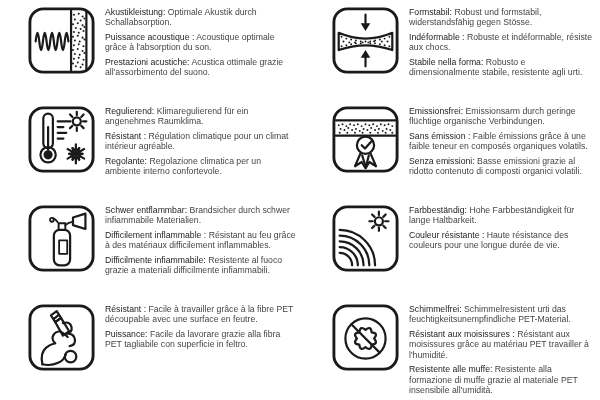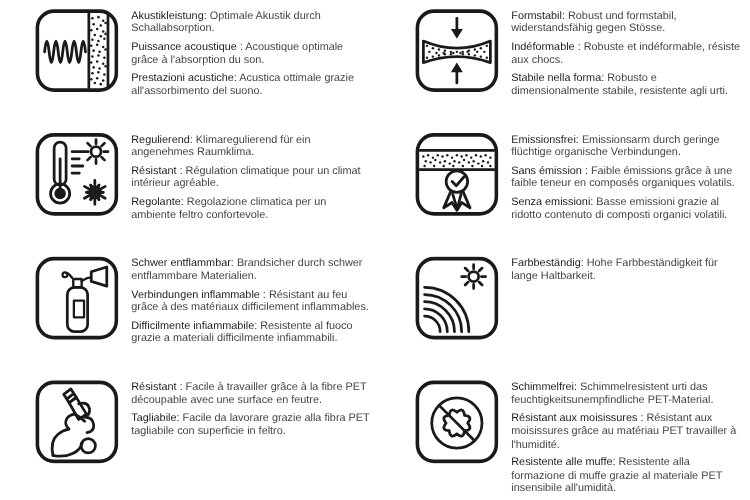--- a/index.html
+++ b/index.html
@@ -163,21 +163,21 @@
               </g>
             <g transform="rotate(120 50 50)">
                 <path d="M50 40 V60 M46.5 44 L50 47.5 L53.5 44 M46.5 56 L50 52.5 L53.5 56"></path>
               </g>
           </g>
         </svg>
       </span>
       <div class="texts">
         <p><strong>Regulierend:</strong> <span>Klimaregulierend für ein angenehmes Raumklima.</span></p>
         <p><strong>Résistant :</strong> <span>Régulation climatique pour un climat intérieur agréable.</span></p>
-        <p><strong>Regolante:</strong> <span>Regolazione climatica per un ambiente feltro confortevole.</span></p>
+        <p><strong>Regolante:</strong> <span>Regolazione climatica per un ambiente interno confortevole.</span></p>
       </div>
     </section>
 
     <section class="cell right">
       <span class="icon">
         <svg viewBox="0 0 70 70">
           <rect class="fr" x="2" y="2" width="66" height="66" rx="14"></rect>
           <path class="st" stroke-width="2" d="M4 15 H66 M4 31 H66"></path>
           <g>
             <circle class="dot" r="1" cx="7" cy="20"></circle>
@@ -242,22 +242,22 @@
             <rect x="32.5" y="37" width="8.5" height="14" stroke-width="1.9"></rect>
             <rect x="32" y="19" width="7" height="7" stroke-width="2"></rect>
             <path d="M31 18 Q28 14 26 14" stroke-width="1.9"></path>
             <circle cx="25" cy="15.5" r="2" stroke-width="1.9"></circle>
             <path d="M39 21 Q44 17 47 18" stroke-width="1.9"></path>
             <path d="M47 13 L60 9 V25 L47 21 Z"></path>
           </g>
         </svg>
       </span>
       <div class="texts">
-        <p><strong>Schwer entflammbar:</strong> <span>Brandsicher durch schwer entflammbare Materialien.</span></p>
-        <p><strong>Verbindungen inflammable :</strong> <span>Résistant au feu grâce à des matériaux difficilement inflammables.</span></p>
+        <p><strong>Schwer entflammbar:</strong> <span>Brandsicher durch schwer infiammabile Materialien.</span></p>
+        <p><strong>Difficilement inflammable :</strong> <span>Résistant au feu grâce à des matériaux difficilement inflammables.</span></p>
         <p><strong>Difficilmente infiammabile:</strong> <span>Resistente al fuoco grazie a materiali difficilmente infiammabili.</span></p>
       </div>
     </section>
 
     <section class="cell right">
       <span class="icon">
         <svg viewBox="0 0 70 70">
           <rect class="fr" x="2" y="2" width="66" height="66" rx="14"></rect>
           <g class="st" stroke-width="2.3">
             <path d="M8 50 A13 13 0 0 1 21 63"></path>
@@ -267,40 +267,41 @@
             <path d="M8 26 A37 37 0 0 1 45 63"></path>
           </g>
           <g class="st" stroke-width="1.9">
             <circle cx="49" cy="17" r="4.2"></circle>
             <path d="M55.5 17 H59 M42.5 17 H39 M49 10.5 V7 M49 23.5 V27 M53.6 12.4 L56.1 9.9 M44.4 21.6 L41.9 24.1 M53.6 21.6 L56.1 24.1 M44.4 12.4 L41.9 9.9"></path>
           </g>
         </svg>
       </span>
       <div class="texts">
         <p><strong>Farbbeständig:</strong> <span>Hohe Farbbeständigkeit für lange Haltbarkeit.</span></p>
+        <p><strong>Couleur résistante :</strong> <span>Haute résistance des couleurs pour une longue durée de vie.</span></p>
       </div>
     </section>
 
     <section class="cell">
       <span class="icon">
         <svg viewBox="0 0 70 70">
           <rect class="fr" x="2" y="2" width="66" height="66" rx="14"></rect>
           <g class="st" stroke-width="2">
             <path d="M24 12 L30 7.5 L34.5 14.5 L28.5 19 Z M27 15.5 L31.5 12"></path>
             <path d="M28.5 19 L34.5 14.5 L43 28.5 L36.5 33 Z"></path>
             <path d="M36.5 20 Q44 17.5 45.5 24 Q46.5 29.5 40.5 31 M40.5 31 Q48 30.5 49 37 Q49.8 43 43.5 44"></path>
             <circle cx="44.5" cy="55" r="6"></circle>
             <path d="M15 63 Q12.5 51 19 45.5 Q23 42 28.5 41 M28.5 41 Q24 37 26.5 32.5 Q28.5 29 33.5 28.5 M33.5 28.5 Q38 31 41.5 34.5"></path>
             <path d="M15 63 Q24 65 31.5 61.5 Q38 58.5 39.5 52.5"></path>
           </g>
         </svg>
       </span>
       <div class="texts">
         <p><strong>Résistant :</strong> <span>Facile à travailler grâce à la fibre PET découpable avec une surface en feutre.</span></p>
-        <p><strong>Tagliabile:</strong> <span>Facile da lavorare grazie alla fibra PET tagliabile con superficie in feltro.</span></p>
+        <p><strong>Puissance:</strong> <span>Facile da lavorare grazie alla fibra PET tagliabile con superficie in feltro.</span></p>
       </div>
     </section>
 
     <section class="cell right">
       <span class="icon">
         <svg viewBox="0 0 70 70">
           <rect class="fr" x="2" y="2" width="66" height="66" rx="14"></rect>
           <path class="st" stroke-width="2" d="M44 36 Q48.9 41.7 41.4 42.4 Q40.7 49.9 35 45 Q29.3 49.9 28.6 42.4 Q21.1 41.7 26 36 Q21.1 30.3 28.6 29.6 Q29.3 22.1 35 27 Q40.7 22.1 41.4 29.6 Q48.9 30.3 44 36 Z"></path>
           <g class="st" stroke-width="3">
             <circle cx="35" cy="36" r="21"></circle>

